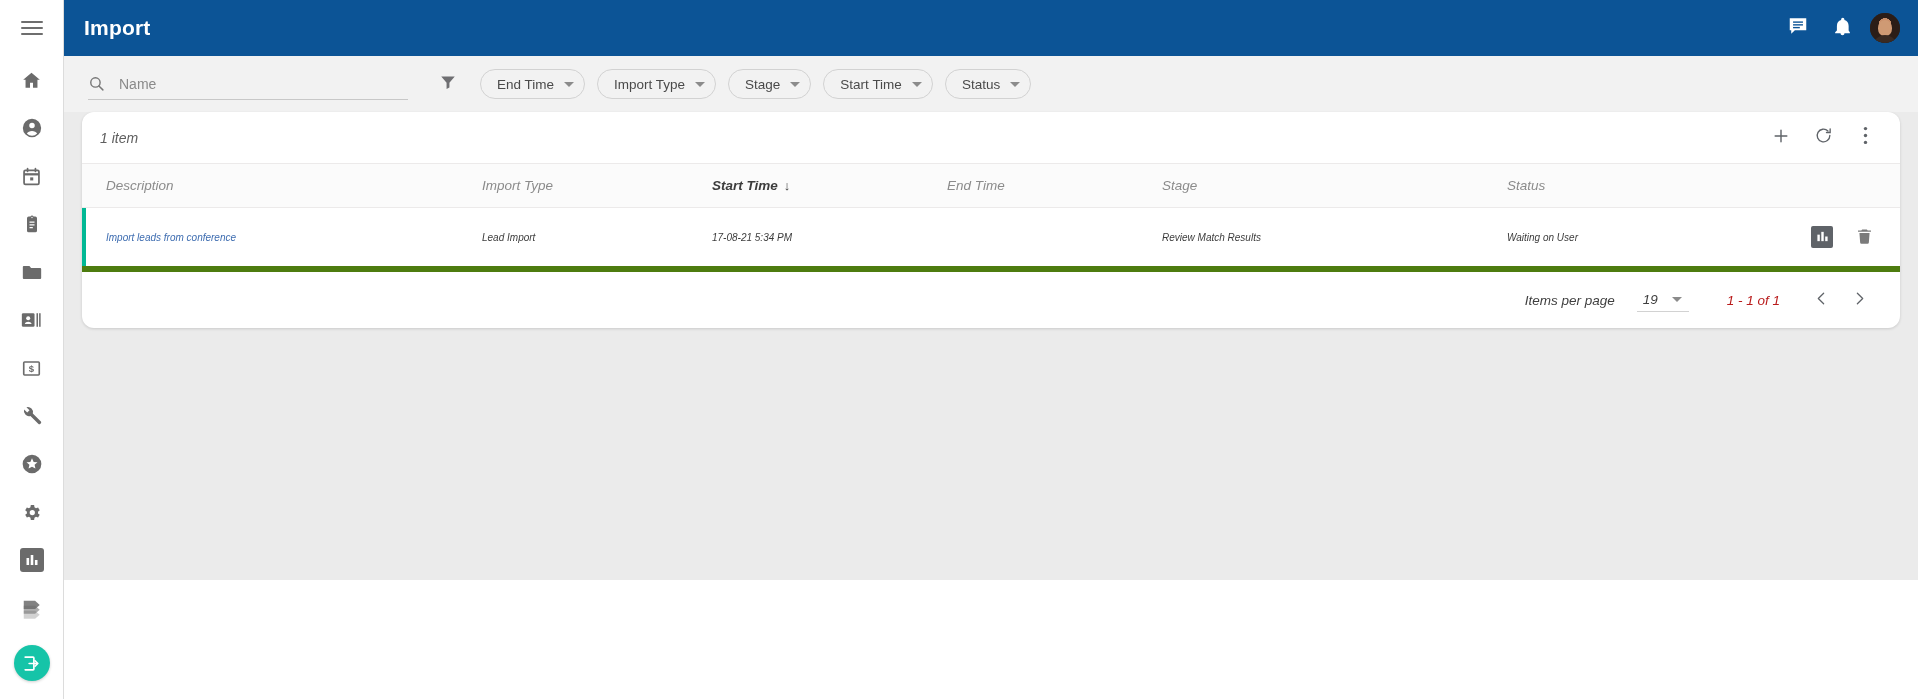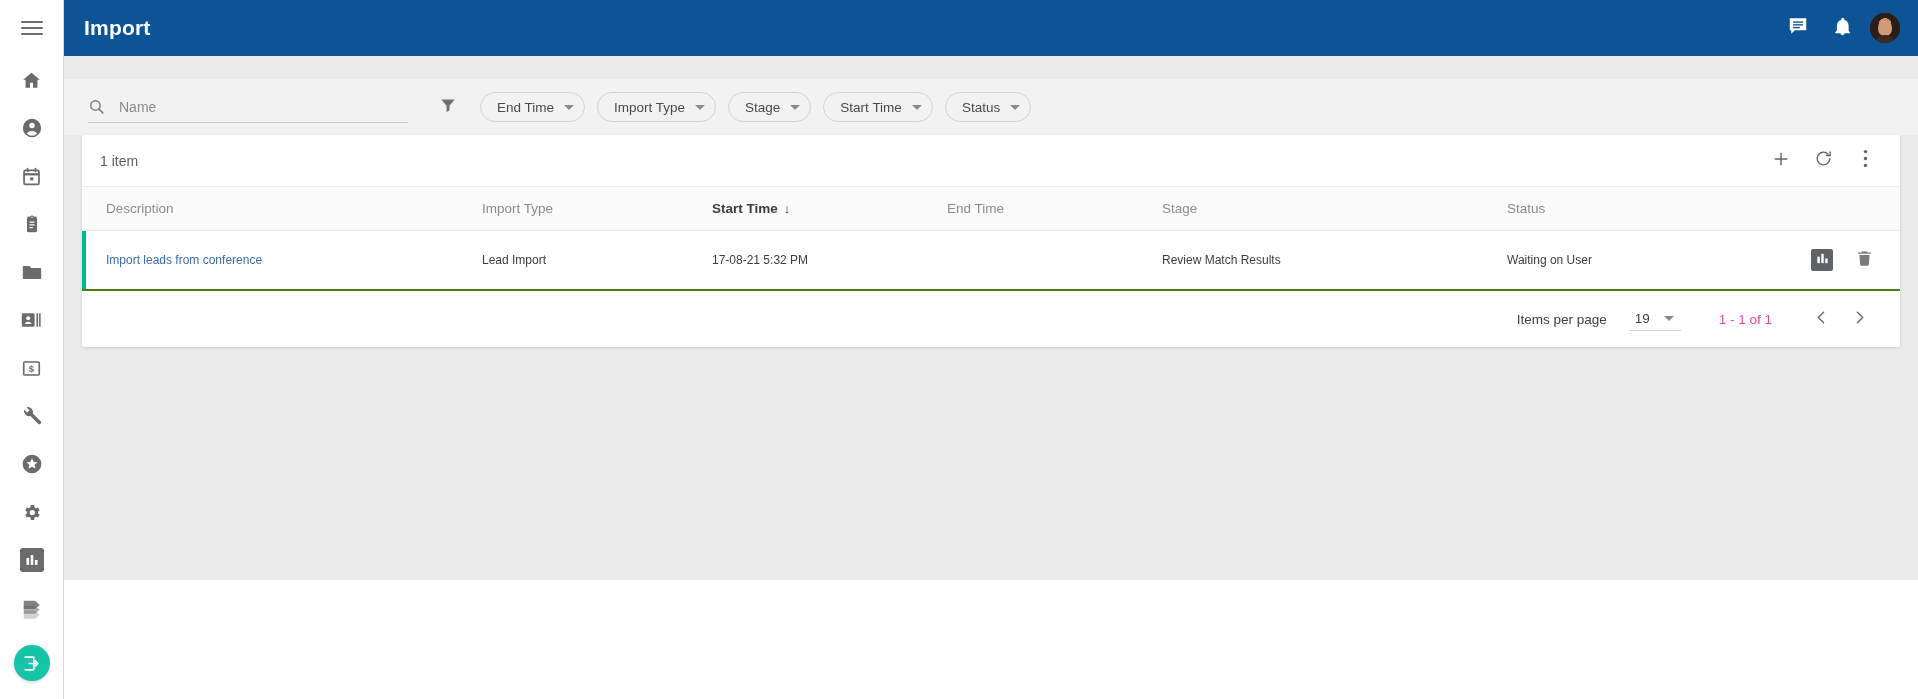--- a/index.html
+++ b/index.html
@@ -119,21 +119,20 @@
   }
 
   
   .filterbar {
     height: 56px;
     flex: 0 0 56px;
     background: #f2f2f2;
     display: flex;
     align-items: center;
     padding: 0 16px 0 24px;
-    margin-top: 23px;
   }
   .searchwrap {
     display: flex; align-items: center;
     width: 320px;
     border-bottom: 1px solid #c8c8c8;
     height: 32px;
     margin-right: 22px;
   }
   .searchwrap .s-icon { color: #777; margin-right: 12px; display:flex; }
   .searchwrap input {
@@ -169,23 +168,24 @@
   }
 
   
   .content {
     flex: 1 1 auto;
     padding: 0 18px;
     min-height: 0;
   }
   .card {
     background: #ffffff;
-    border-radius: 2px;
+    border-radius: 12px;
     box-shadow: 0 1px 3px rgba(0,0,0,0.14);
     width: 100%;
+    font-style: italic;
   }
   .card-head {
     height: 52px;
     display: flex; align-items: center;
     padding: 0 14px 0 18px;
     border-bottom: 1px solid #eceaea;
   }
   .card-head .count {
     font-size: 14px; color: #5f5f5f;
   }
@@ -203,24 +203,24 @@
     font-weight: normal;
     color: #8b8b8b;
     padding: 14px 0 14px 0;
     border-bottom: 1px solid #eceaea;
     background: #fbfbfb;
     margin-left: 47px;
   }
   table.grid th.sorted { color: #3c3c3c; font-weight: bold; }
   table.grid th .sortarrow { margin-left: 6px; font-size: 13px; }
   table.grid td {
-    font-size: 12px;
+    font-size: 10px;
     color: #3c3c3c;
     padding: 18px 0;
-    border-bottom: 2px solid #4d7c0f;
+    border-bottom: 6px solid #4d7c0f;
     vertical-align: middle;
   }
   .c-desc  { width: 400px; padding-left: 24px !important; }
   .c-type  { width: 230px; }
   .c-start { width: 235px; }
   .c-end   { width: 215px; }
   .c-stage { width: 345px; }
   .c-status{ width: 280px; }
   .c-act   { width: auto; }
   .rowbar {
@@ -255,21 +255,21 @@
     margin-right: 38px;
   }
   .ipp-select .val { font-size: 13.5px; color: #3f3f3f; }
   .ipp-select .caret {
     margin-left: 14px;
     width: 0; height: 0;
     border-left: 5px solid transparent;
     border-right: 5px solid transparent;
     border-top: 5px solid #8b8b8b;
   }
-  .range { font-size: 13.5px; color: #ec4899; margin-right: 30px; }
+  .range { font-size: 13.5px; color: #b91c1c; margin-right: 22px; }
   .pgbtn {
     width: 38px; height: 38px;
     display: flex; align-items: center; justify-content: center;
     color: #5f6368; cursor: pointer;
   }
 </style>
 </head>
 <body>
 
 <div id="app">
@@ -534,21 +534,21 @@
               <th class="c-act"></th>
             </tr>
           </thead>
           <tbody>
             <tr class="datarow">
               <td class="c-desc">
                 <span class="rowbar"></span>
                 <span class="linktext">Import leads from conference</span>
               </td>
               <td class="c-type">Lead Import</td>
-              <td class="c-start">17-08-21 5:32 PM</td>
+              <td class="c-start">17-08-21 5:34 PM</td>
               <td class="c-end"></td>
               <td class="c-stage">Review Match Results</td>
               <td class="c-status">Waiting on User</td>
               <td class="c-act">
                 <div class="actions">
                   <span class="chartbtn">
                     <span>
                       <svg width="13" height="13" viewBox="0 0 14 14">
                           <rect x="1.5" y="5" width="2.6" height="7" fill="#ffffff"></rect>
                           <rect x="5.7" y="2" width="2.6" height="10" fill="#ffffff"></rect>

